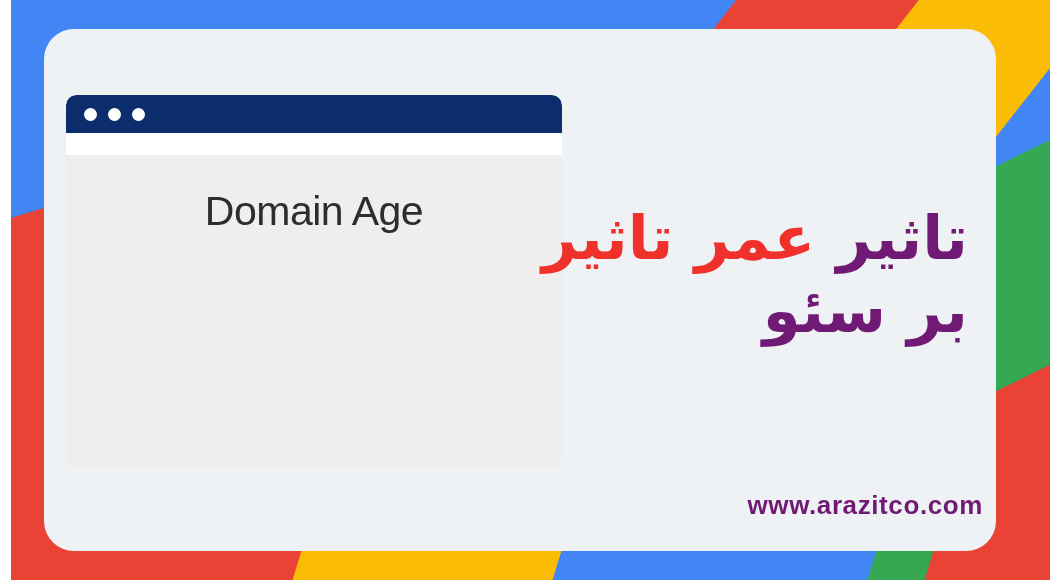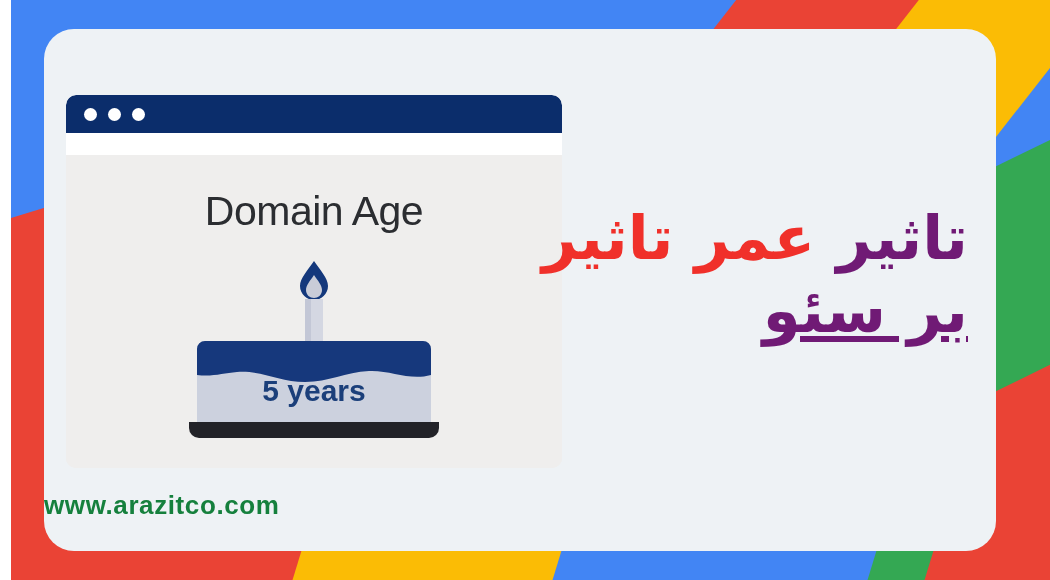--- a/index.html
+++ b/index.html
@@ -185,32 +185,32 @@
   }
   .headline .line {
     display: block;
     font-size: 61px;
     font-weight: 700;
     font-family: "DejaVu Sans", sans-serif;
   }
   .headline .navy { color: #701a75; }
   .headline .red  { color: #f0302a; }
   .headline-line1 { white-space: nowrap; }
-  .headline-line2 { margin-top: 6px; text-decoration: underline; }
+  .headline-line2 { margin-top: 6px; }
 
   
   .site-url {
     position: absolute;
     left: 0;
-    right: 0;
+    right: 13px;
     bottom: 30px;
-    text-align: left;
+    text-align: right;
     font-size: 26px;
     font-weight: 700;
-    color: #15803d;
+    color: #701a75;
     letter-spacing: 0.6px;
   }
 </style>
 </head>
 <body>
 
 <div class="stage">
 
   <div class="bg-layer">
     <div class="stripe blue-base"></div>
@@ -236,44 +236,20 @@
         <span class="dot"></span>
         <span class="dot"></span>
       </div>
 
       <div class="browser-urlbar"></div>
 
       <div class="browser-body">
 
         <div class="domain-age-title">Domain Age</div>
 
-        <div class="cake-wrap">
-          <svg viewBox="0 0 270 190" width="270" height="190" xmlns="http://www.w3.org/2000/svg">
-
-            <path d="M135 2 C141 11 149 19 149 27 C149 35 142 41 135 41 C128 41 121 35 121 27 C121 19 129 11 135 2 Z" fill="#14387c"></path>
-
-            <path d="M135 16 C139 22 143 26 143 31 C143 36 139 39 135 39 C131 39 127 36 127 31 C127 26 131 22 135 16 Z" fill="#c9ccd8"></path>
-
-            <rect x="126" y="40" width="18" height="50" fill="#d4d7e2"></rect>
-            <rect x="126" y="40" width="6" height="50" fill="#c3c7d6"></rect>
-
-            <path d="M26 82 h218 a8 8 0 0 1 8 8 v73 h-234 v-73 a8 8 0 0 1 8 -8 Z" fill="#ccd1de"></path>
-
-            <path d="M26 82 h218 a8 8 0 0 1 8 8 v26
-                     c-22 6 -40 -5 -62 -4
-                     c-24 1 -40 11 -64 11
-                     c-26 0 -44 -12 -68 -10
-                     c-14 1 -24 5 -40 3
-                     v-26 a8 8 0 0 1 8 -8 Z" fill="#16387c"></path>
-
-            <text x="135" y="142" text-anchor="middle" font-family="Liberation Sans, sans-serif" font-size="30" font-weight="700" fill="#1b3f7a">5 years</text>
-
-            <path d="M10 163 h250 v6 a10 10 0 0 1 -10 10 h-230 a10 10 0 0 1 -10 -10 Z" fill="#222228"></path>
-          </svg>
-        </div>
 
       </div>
     </div>
 
     <div class="headline">
       <span class="line headline-line1"><span class="navy">تاثیر</span> <span class="red">عمر تاثیر</span></span>
       <span class="line navy headline-line2">بر سئو</span>
     </div>
 
     <div class="site-url">www.arazitco.com</div>

